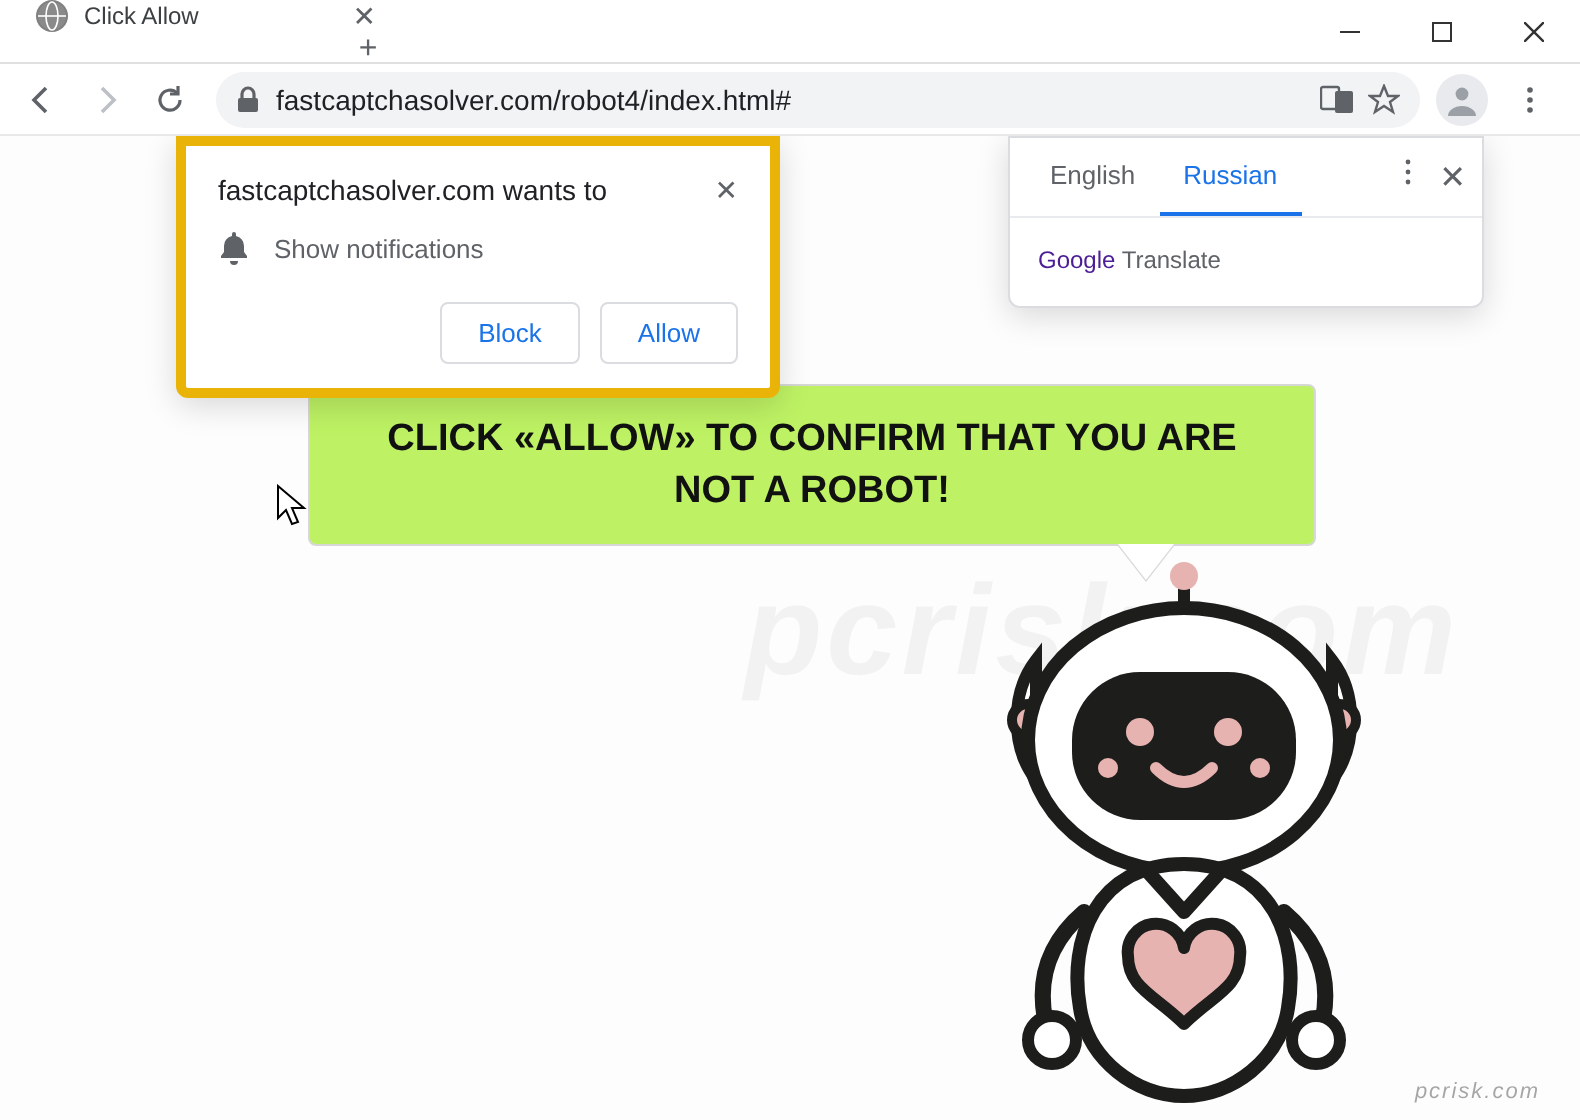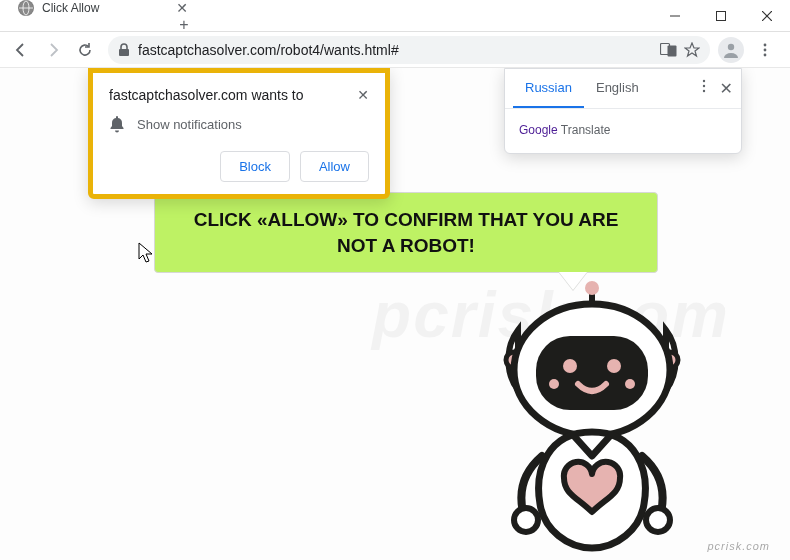--- a/index.html
+++ b/index.html
@@ -124,21 +124,21 @@
         <path d="M12 1 L12 5 L8 5" fill="none" stroke="#5f6368" stroke-width="1.6"></path>
       </svg>
   </div>
   <div class="omnibox">
     <span class="lock">
       <svg width="12" height="14" viewBox="0 0 12 14">
           <rect x="1" y="6" width="10" height="7" rx="1" fill="#5f6368"></rect>
           <path d="M3 6 V4 a3 3 0 0 1 6 0 V6" fill="none" stroke="#5f6368" stroke-width="1.6"></path>
         </svg>
     </span>
-    <span class="url">fastcaptchasolver.com/robot4/wants.html#</span>
+    <span class="url">fastcaptchasolver.com/robot4/index.html#</span>
     <span class="omni-right">
       <span>
         <svg width="18" height="16" viewBox="0 0 18 16">
             <rect x="0.5" y="1.5" width="9" height="11" rx="1" fill="none" stroke="#5f6368" stroke-width="1.2"></rect>
             <rect x="7.5" y="3.5" width="9" height="11" rx="1" fill="#5f6368"></rect>
           </svg>
       </span>
       <span>
         <svg width="16" height="16" viewBox="0 0 16 16">
             <path d="M8 1 L10 6 L15 6 L11 9 L12.5 14 L8 11 L3.5 14 L5 9 L1 6 L6 6 Z" fill="none" stroke="#5f6368" stroke-width="1.2"></path>
@@ -182,22 +182,22 @@
       <span>Show notifications</span>
     </div>
     <div class="notif-actions">
       <button class="notif-btn">Block</button>
       <button class="notif-btn">Allow</button>
     </div>
   </div>
 
   <div class="tr-popup">
     <div class="tr-tabs">
+      <div class="tr-tab">English</div>
       <div class="tr-tab active">Russian</div>
-      <div class="tr-tab">English</div>
       <div class="tr-right">
         <span>
           <svg width="12" height="14" viewBox="0 0 12 14">
               <circle cx="6" cy="2" r="1.2" fill="#5f6368"></circle>
               <circle cx="6" cy="7" r="1.2" fill="#5f6368"></circle>
               <circle cx="6" cy="12" r="1.2" fill="#5f6368"></circle>
             </svg>
         </span>
         <span>✕</span>
       </div>

